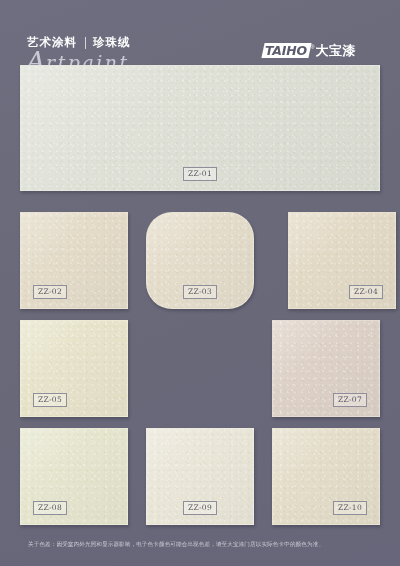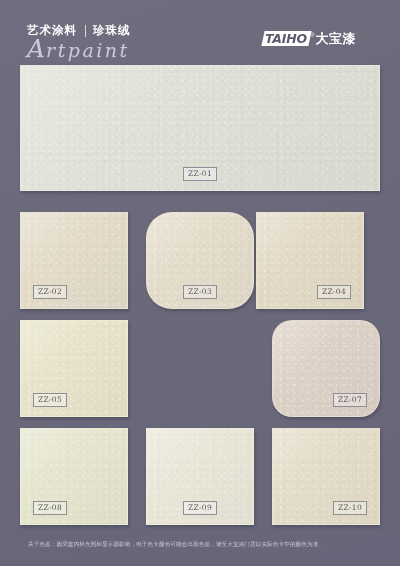--- a/index.html
+++ b/index.html
@@ -17,21 +17,21 @@
     position: relative;
     width: 400px;
     height: 566px;
     background: linear-gradient(160deg, #6f6e80 0%, #6a6979 45%, #67667a 100%);
     box-sizing: border-box;
   }
 
   
   .header {
     position: absolute;
-    left: 0; top: 4px;
+    left: 0; top: 16px;
     width: 372px;
     height: 56px;
   }
   .brand-left {
     position: absolute;
     left: 27px;
     top: 20px;
     width: 170px;
     height: 36px;
   }
@@ -229,31 +229,31 @@
       <div class="swatch" style="left: 20px; top: 152px; width: 108px; height: 97px; background: rgb(228, 220, 201);">
         <div class="grain"></div>
         <div class="sheen"></div>
         <div class="swatch-label pos-left">ZZ-02</div>
       </div>
       <div class="swatch" style="left: 146px; top: 152px; width: 108px; height: 97px; background: rgb(229, 221, 203); border-radius: 26px;">
         <div class="grain"></div>
         <div class="sheen"></div>
         <div class="swatch-label">ZZ-03</div>
       </div>
-      <div class="swatch" style="left: 256px; top: 152px; width: 108px; height: 97px; background: rgb(227, 218, 198);">
+      <div class="swatch" style="left: 288px; top: 152px; width: 108px; height: 97px; background: rgb(227, 218, 198);">
         <div class="grain"></div>
         <div class="sheen"></div>
         <div class="swatch-label pos-right">ZZ-04</div>
       </div>
       <div class="swatch" style="left: 20px; top: 260px; width: 108px; height: 97px; background: rgb(232, 228, 203); padding-left: 48px;">
         <div class="grain"></div>
         <div class="sheen"></div>
         <div class="swatch-label pos-left">ZZ-05</div>
       </div>
-      <div class="swatch" style="left: 272px; top: 260px; width: 108px; height: 97px; background: rgb(222, 210, 200); border-radius: 20px;">
+      <div class="swatch" style="left: 272px; top: 260px; width: 108px; height: 97px; background: rgb(222, 210, 200);">
         <div class="grain"></div>
         <div class="sheen"></div>
         <div class="swatch-label pos-right">ZZ-07</div>
       </div>
       <div class="swatch" style="left: 20px; top: 368px; width: 108px; height: 97px; background: rgb(230, 230, 207);">
         <div class="grain"></div>
         <div class="sheen"></div>
         <div class="swatch-label pos-left">ZZ-08</div>
       </div>
       <div class="swatch" style="left: 146px; top: 368px; width: 108px; height: 97px; background: rgb(234, 230, 216);">

